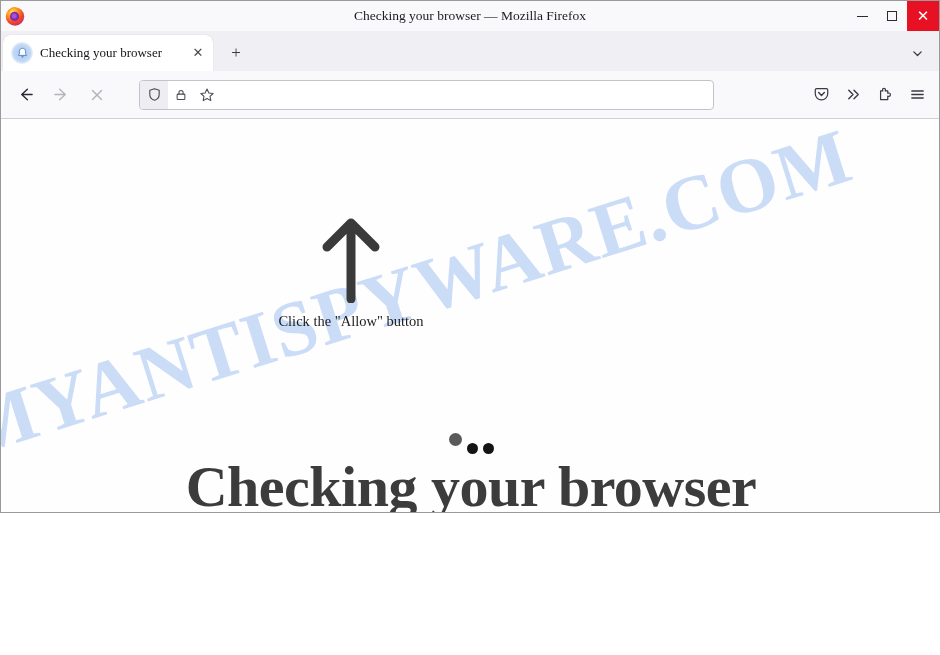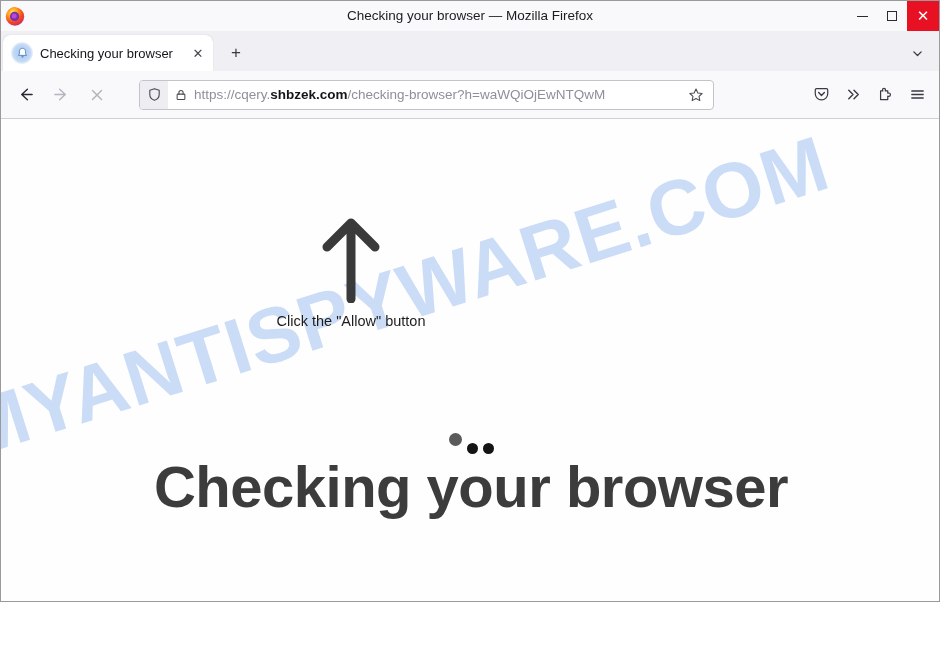--- a/index.html
+++ b/index.html
@@ -10,25 +10,26 @@
   body {
     width: 940px;
     height: 655px;
     overflow: hidden;
     font-family: "Liberation Sans", sans-serif;
     background: #ffffff;
   }
   .window {
     position: relative;
     width: 940px;
-    height: 602px;
+    height: 513px;
     box-sizing: border-box;
     border: 1px solid #9a9a9a;
     background: #ffffff;
     overflow: hidden;
+    font-family: Liberation Serif, serif;
   }
 
   
   .titlebar {
     position: relative;
     height: 30px;
     background: #f9f9fb;
     display: flex;
     align-items: center;
   }
@@ -371,21 +372,20 @@
         <svg width="15" height="15" viewBox="0 0 16 16">
           <path d="M8 1.8 L13 3.5 L13 8 C13 11.2 10.8 13.3 8 14.2 C5.2 13.3 3 11.2 3 8 L3 3.5 Z" fill="none" stroke="#4a4a52" stroke-width="1.2" stroke-linejoin="round"></path>
         </svg>
       </span>
       <span class="lock-box">
         <svg width="14" height="14" viewBox="0 0 16 16">
           <rect x="3.6" y="7" width="8.8" height="6.2" rx="0.9" fill="none" stroke="#4a4a52" stroke-width="1.2"></rect>
           <path d="M5.6 7 L5.6 5.2 C5.6 3.8 6.7 2.8 8 2.8 C9.3 2.8 10.4 3.8 10.4 5.2 L10.4 7" fill="none" stroke="#4a4a52" stroke-width="1.2" stroke-linecap="round"></path>
         </svg>
       </span>
-      <span class="urltext"><span>https://cqery.</span><b>shbzek.com</b><span>/checking-browser?h=waWQiOjEwNTQwM</span></span>
       <span class="starbtn">
         <svg width="16" height="16" viewBox="0 0 18 18">
           <path d="M9 2.3 L11.1 6.7 L15.9 7.3 L12.4 10.6 L13.3 15.3 L9 13 L4.7 15.3 L5.6 10.6 L2.1 7.3 L6.9 6.7 Z" fill="none" stroke="#4a4a52" stroke-width="1.2" stroke-linejoin="round"></path>
         </svg>
       </span>
     </div>
 
     <div class="toolbar-right">
       <div class="tbicon">
         <svg width="17" height="17" viewBox="0 0 18 18">

